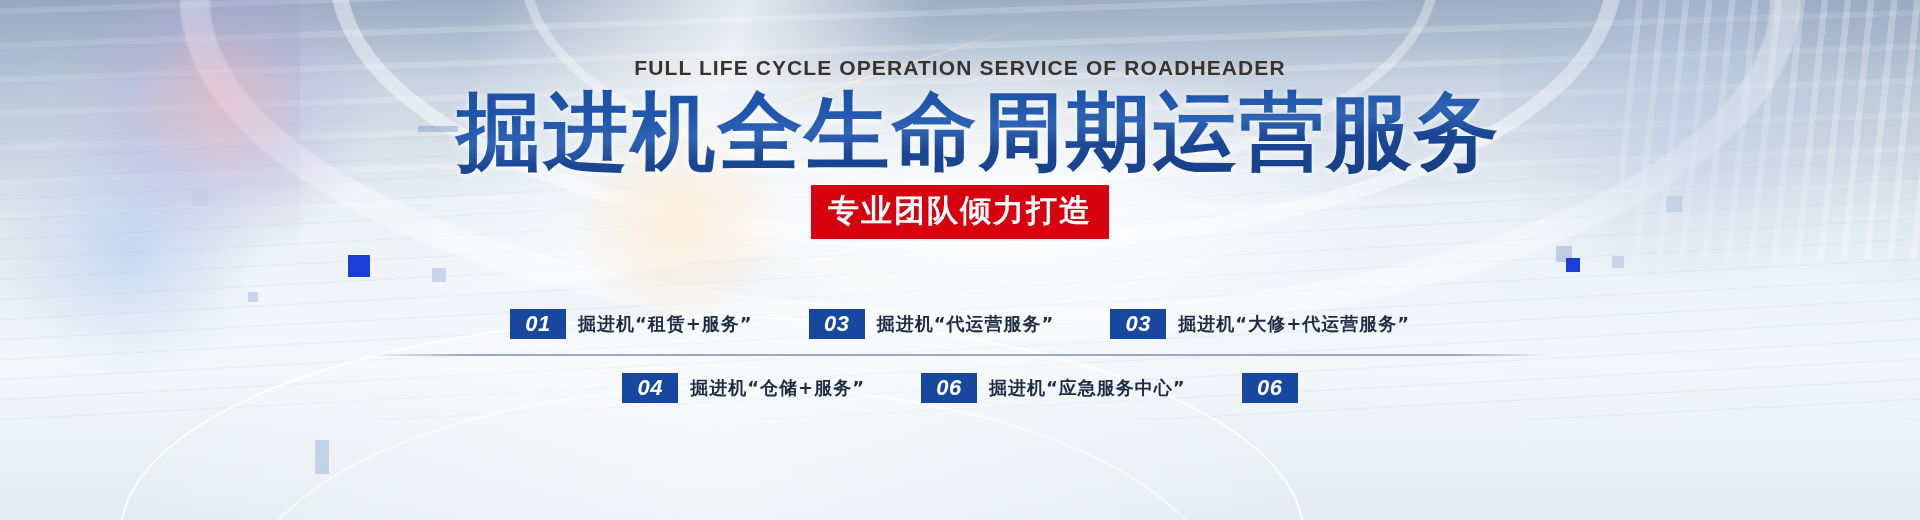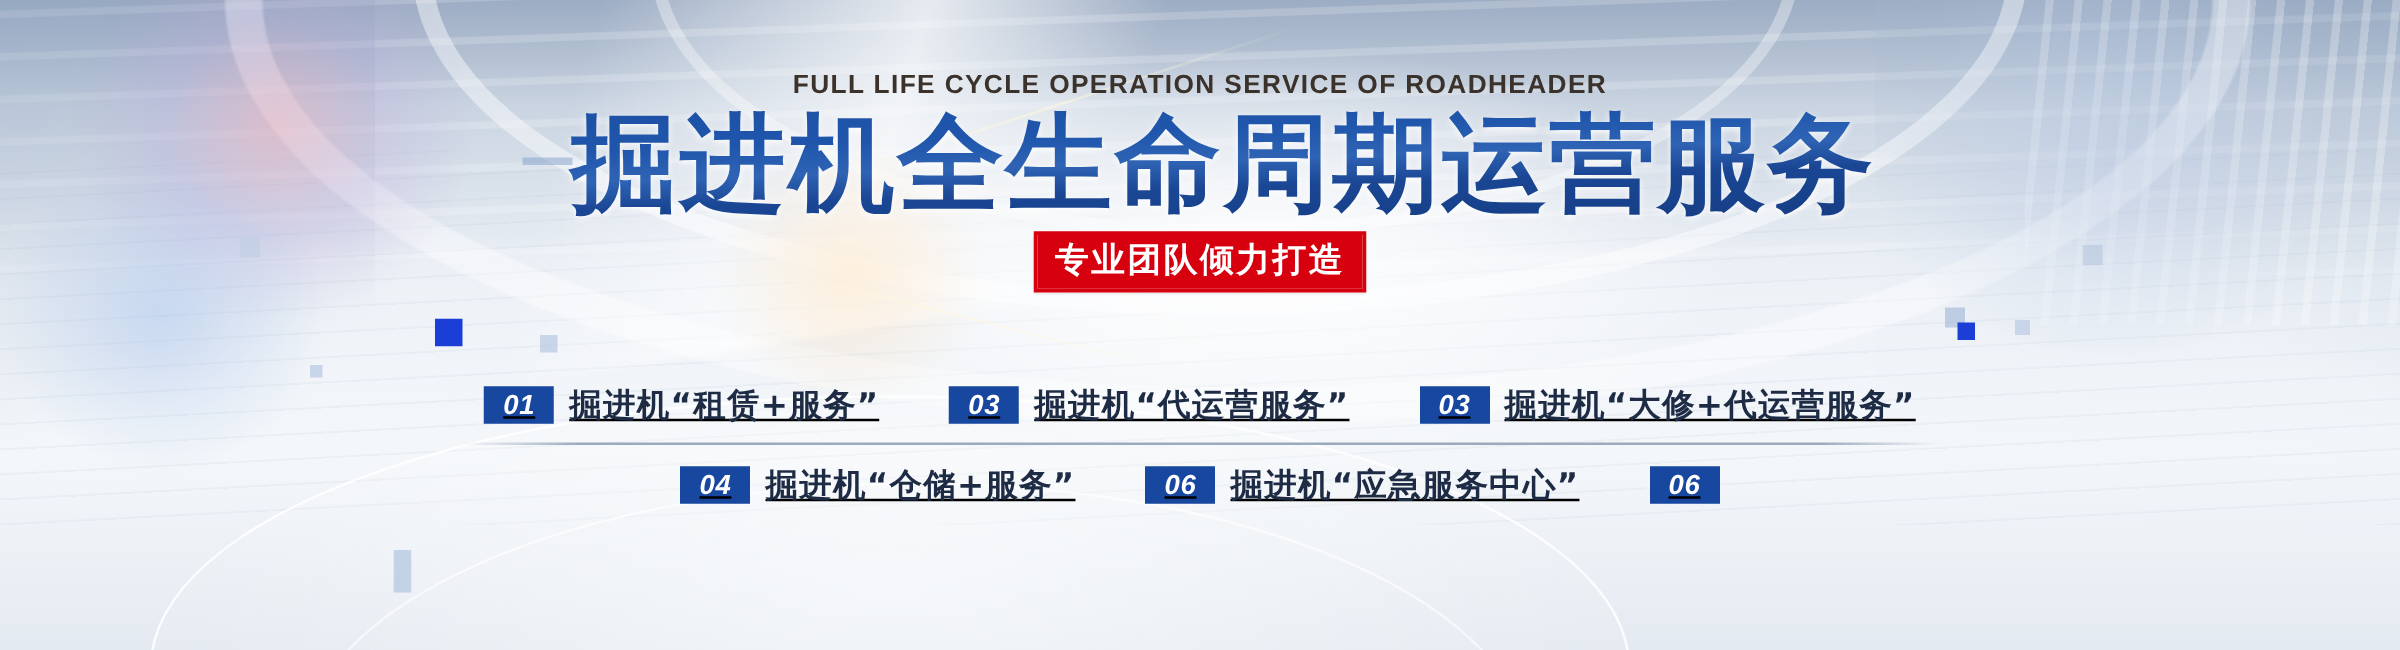--- a/index.html
+++ b/index.html
@@ -214,21 +214,21 @@
     transform: translateX(-50%);
     display: flex;
     align-items: stretch;
     border: 3px solid #d6000f;
     background: #ffffff;
     box-shadow: 0 1px 2px rgba(0,0,0,0.10);
   }
   .ribbon-left {
     background: #d6000f;
     color: #ffffff;
-    font-size: 27px;
+    font-size: 31px;
     font-weight: 900;
     letter-spacing: 2px;
     padding: 5px 14px 7px 14px;
     font-family: "DejaVu Sans", "Liberation Sans", sans-serif;
     white-space: nowrap;
     line-height: 1.15;
   }
   .ribbon-right {
     background: #ffffff;
     color: #d6000f;
@@ -247,21 +247,20 @@
     left: 50%;
     transform: translateX(-50%);
     width: 1180px;
   }
   .service-row {
     display: flex;
     align-items: center;
     justify-content: center;
     gap: 56px;
     height: 56px;
-    text-decoration: underline;
   }
   .divider {
     height: 2px;
     background: linear-gradient(90deg,
        rgba(150,165,185,0) 0%,
        rgba(140,156,178,0.85) 8%,
        rgba(140,156,178,0.85) 92%,
        rgba(150,165,185,0) 100%);
     margin: 2px 0 4px 0;
   }
@@ -280,21 +279,21 @@
     padding: 0 5px;
     background: #17479e;
     color: #ffffff;
     font-size: 22px;
     font-weight: 700;
     font-style: italic;
     letter-spacing: 0.5px;
     font-family: "Liberation Sans", "DejaVu Sans", sans-serif;
   }
   .service-label {
-    font-size: 26px;
+    font-size: 18px;
     font-weight: 700;
     color: #1d2b44;
     letter-spacing: 1px;
     font-family: "DejaVu Sans", "Liberation Sans", sans-serif;
   }
 </style>
 </head>
 <body>
 
 <div id="banner">

